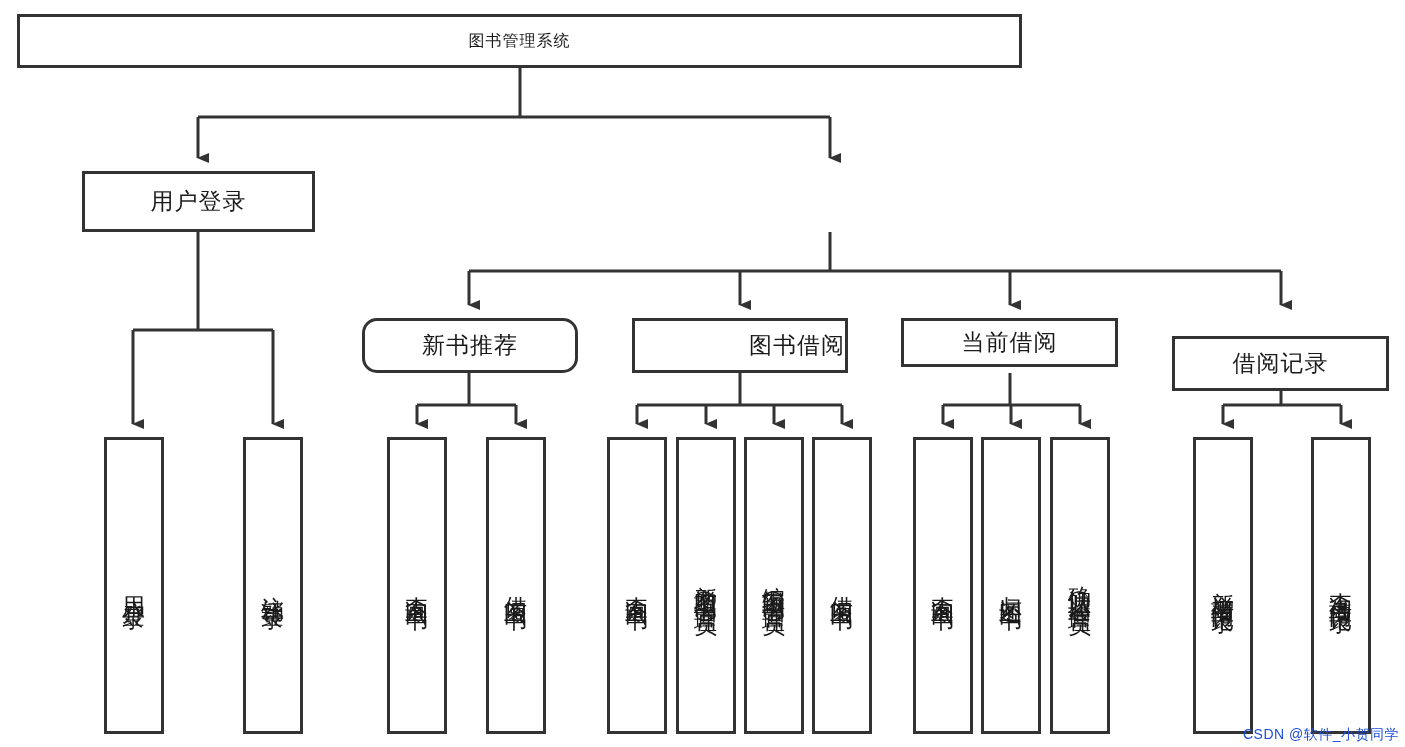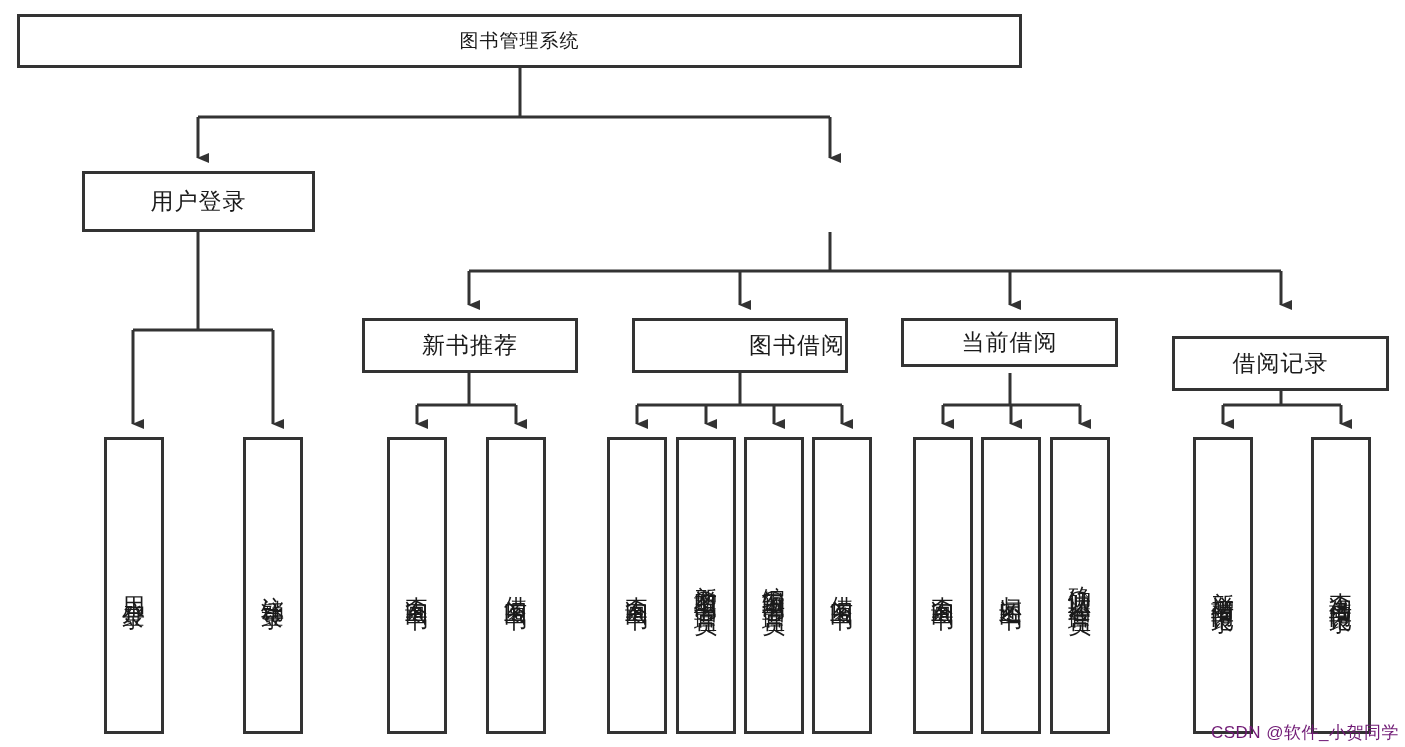--- a/index.html
+++ b/index.html
@@ -35,21 +35,21 @@
     align-items: center;
     justify-content: center;
     color: #1a1a1a;
   }
   .node.horiz {
     font-size: 23px;
     letter-spacing: 1px;
     line-height: 1.2;
   }
   .node.root {
-    font-size: 19px;
+    font-size: 16px;
     letter-spacing: 1px;
   }
   .node.leaf {
     border-width: 3px;
     font-size: 23px;
     align-items: center;
     justify-content: center;
     padding: 4px 0;
   }
   .vtext {
@@ -64,22 +64,22 @@
   .htext {
     white-space: nowrap;
   }
   .leaf-top-align {
     align-items: flex-start;
   }
   #watermark {
     position: absolute;
     right: 6px;
     bottom: 3px;
-    font-size: 17px;
-    color: #701a75;
+    font-size: 14px;
+    color: #1d4ed8;
     white-space: nowrap;
     letter-spacing: 0.5px;
   }
 </style>
 </head>
 <body>
 
 <div id="diagram-root">
 
   <svg id="edges-layer" width="1405" height="747" viewBox="0 0 1405 747">
@@ -137,21 +137,21 @@
 
   <div class="node root" style="left:17px; top:14px; width:1005px; height:54px;">
     <span class="htext">图书管理系统</span>
   </div>
 
   <div class="node horiz" style="left:82px; top:171px; width:233px; height:61px;">
     <span class="htext">用户登录</span>
   </div>
 
 
-  <div class="node horiz" style="left:362px; top:318px; width:216px; height:55px;">
+  <div class="node horiz" style="left:362px; top:318px; width:216px; height:55px;border-radius:15px;">
     <span class="htext">新书推荐</span>
   </div>
 
   <div class="node horiz" style="left:632px; top:318px; width:216px; height:55px;justify-content:flex-end;">
     <span class="htext">图书借阅</span>
   </div>
 
   <div class="node horiz" style="left:901px; top:318px; width:217px; height:49px;">
     <span class="htext">当前借阅</span>
   </div>

